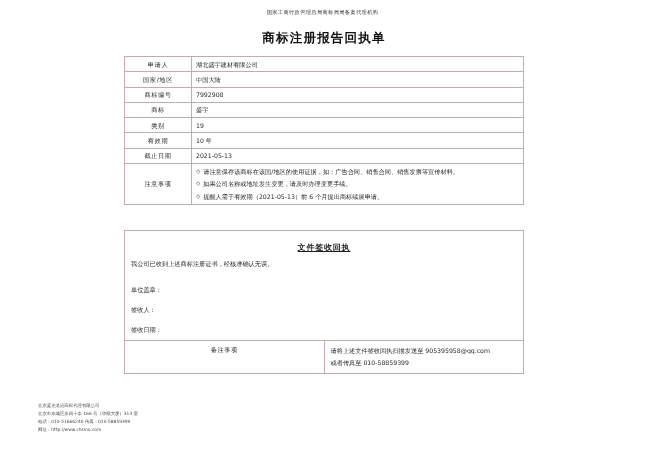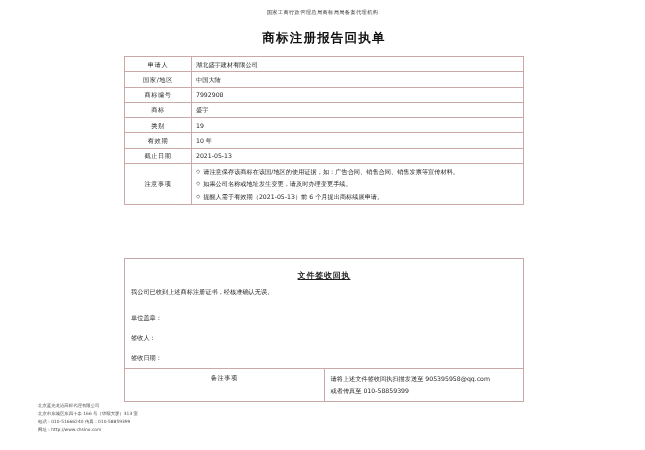--- a/index.html
+++ b/index.html
@@ -92,21 +92,20 @@
     color: #333;
   }
   .note-text { flex: 1 1 auto; }
 
   
   .receipt {
     position: absolute;
     top: 230px;
     left: 124px;
     width: 400px;
-    margin-top: 28px;
   }
   table.receipt-tbl {
     width: 400px;
     border-collapse: collapse;
     table-layout: fixed;
   }
   table.receipt-tbl td {
     border: 0.6px solid #c9a9a9;
     font-size: 6.2px;
     line-height: 1.6;

